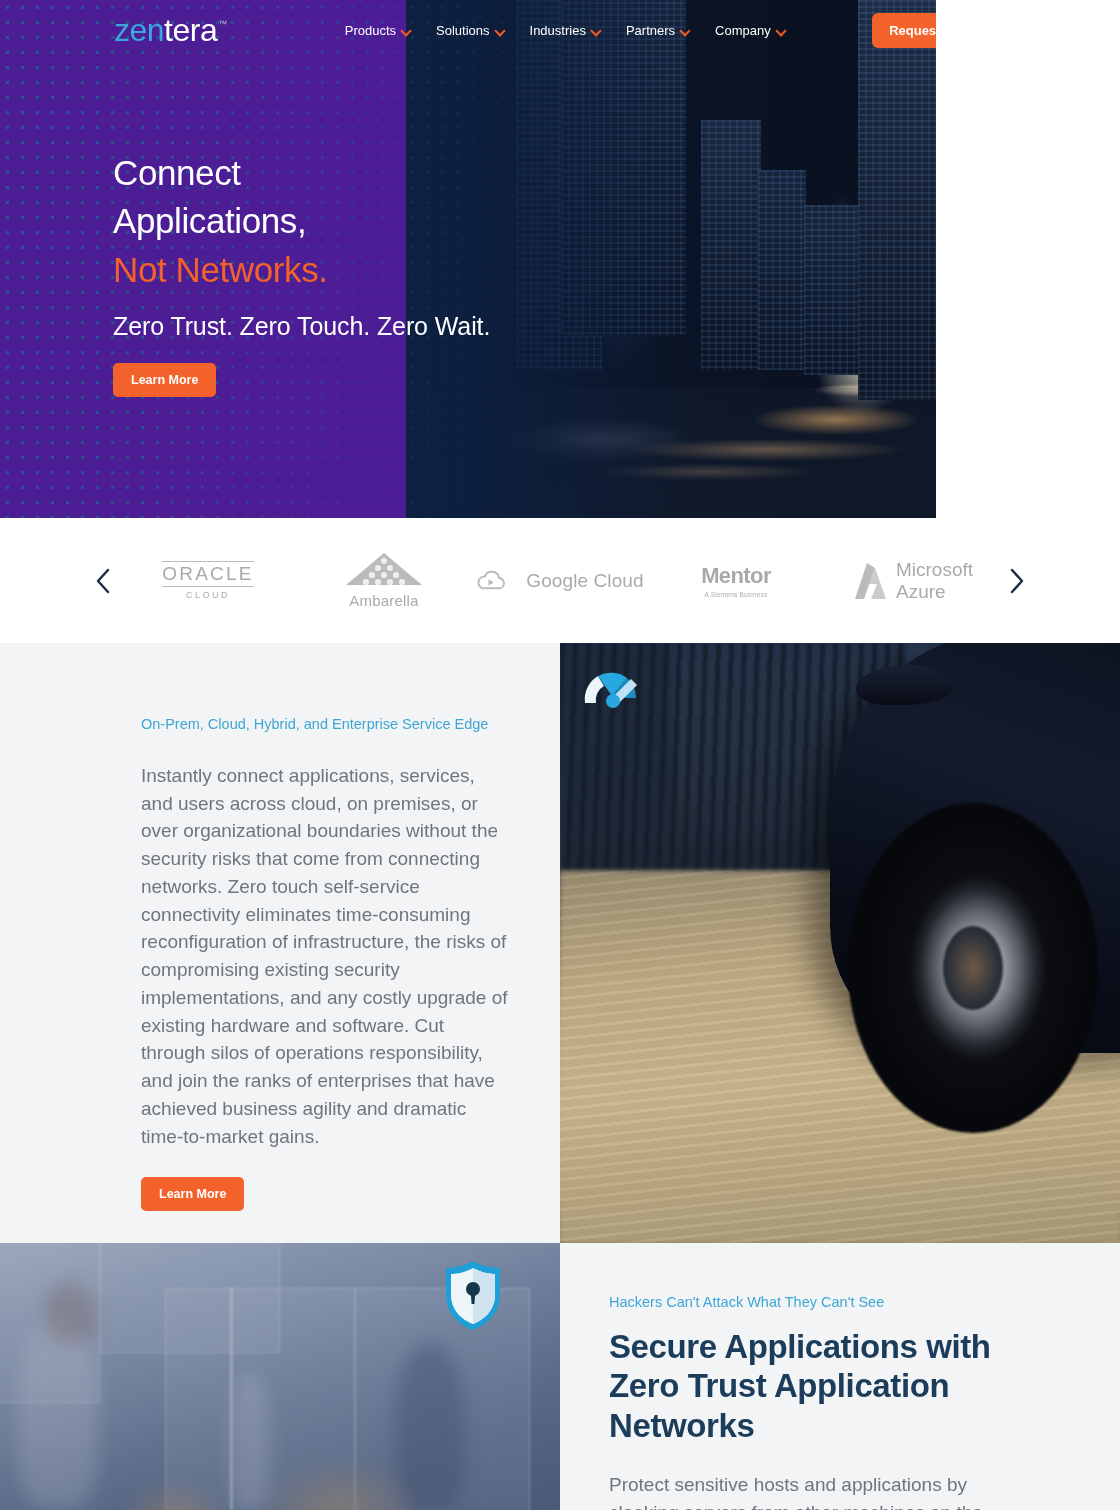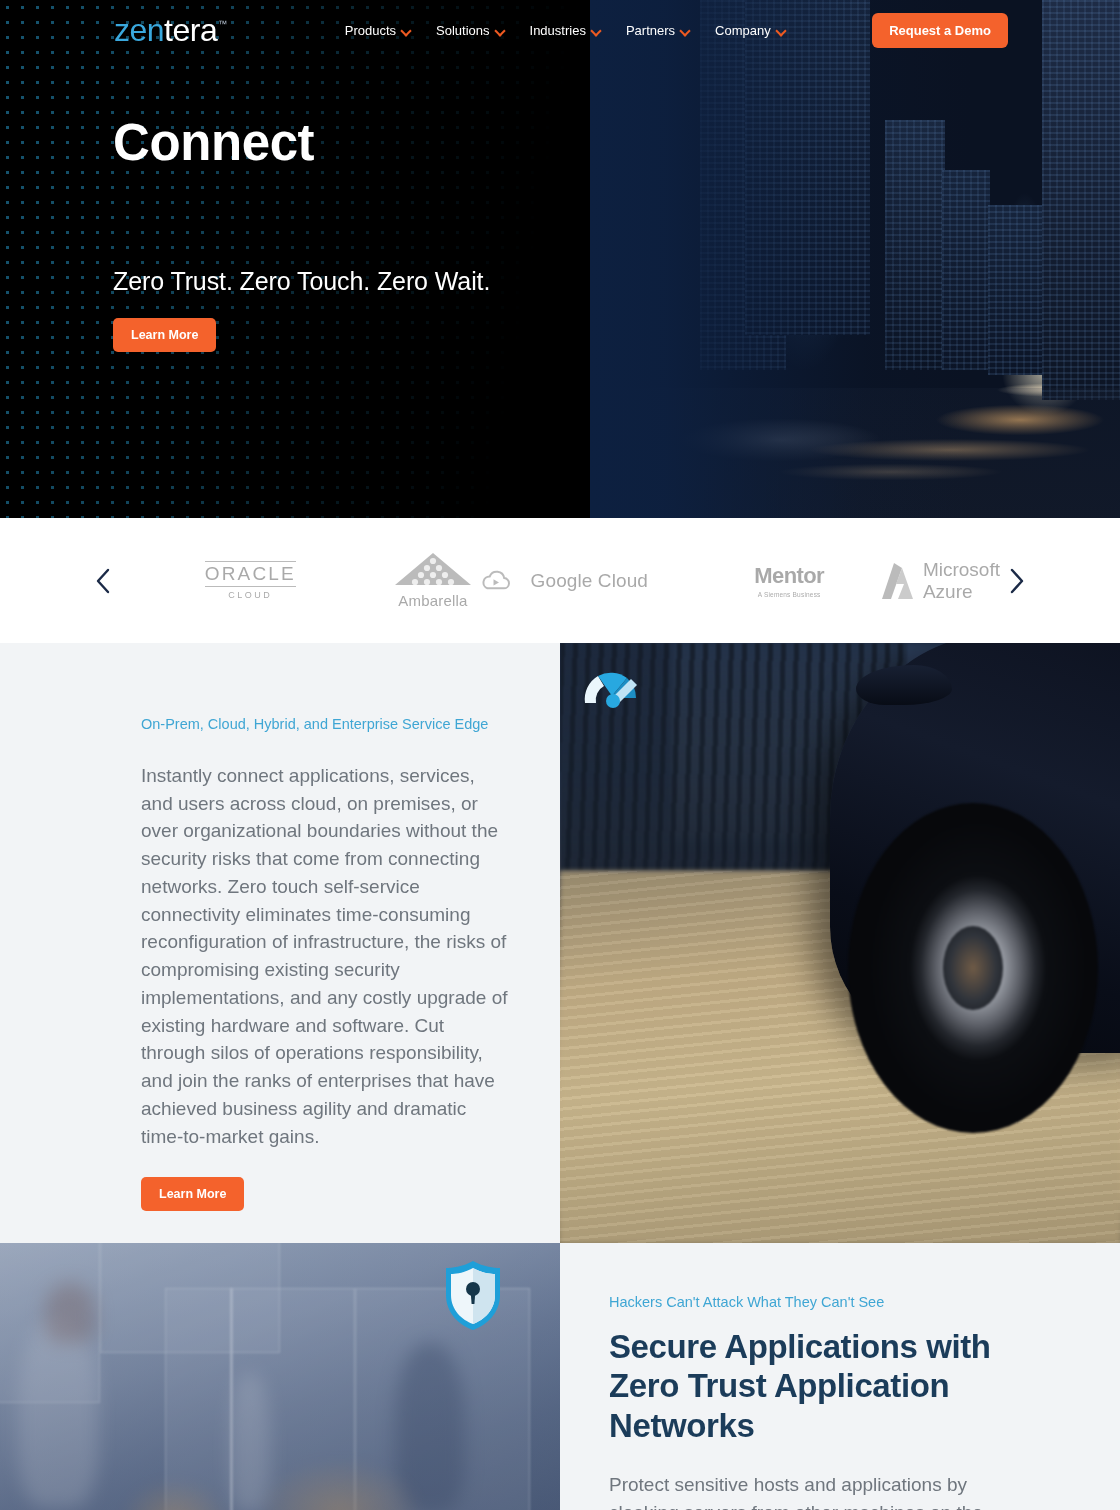--- a/index.html
+++ b/index.html
@@ -6,23 +6,23 @@
   html,body { width:1120px; height:1510px; overflow:hidden; }
   body {
     font-family:"Liberation Sans", sans-serif;
     background:#ffffff;
     -webkit-font-smoothing:antialiased;
   }
 
   
   .hero {
     position:relative;
-    width:1120px;
+    width:936px;
     height:518px;
-    background:#000000;
+    background:#4c1d95;
     overflow:hidden;
   }
   
   .hero-photo {
     position:absolute;
     top:0; right:0;
     width:530px; height:518px;
     background:
       
       radial-gradient(ellipse 120px 22px at 430px 420px, rgba(255,190,110,.85), rgba(255,170,80,0) 70%),
@@ -114,24 +114,25 @@
     cursor:pointer;
     white-space:nowrap;
   }
 
   
   .hero-copy {
     position:absolute; left:113px; top:108px; z-index:20; width:560px;
   }
   .hero-h1 {
     color:#ffffff;
-    font-size:51px;
+    font-size:35px;
     line-height:1.38;
-    font-weight:700;
+    font-weight:400;
     letter-spacing:-0.4px;
+    margin-top:41px;
   }
   .hero-h1 .accent { color:#f4622c; }
   .hero-sub {
     color:#ffffff; font-size:25px; font-weight:400;
     margin-top:18px; letter-spacing:-0.1px;
   }
   .btn-orange {
     display:inline-block;
     background:#f4622c; color:#fff;
     border:none; border-radius:5px;
@@ -154,21 +155,21 @@
     display:flex; align-items:center; justify-content:center;
     cursor:pointer; flex:0 0 auto;
     color:#1b2a47;
   }
   .carousel-arrow svg { display:block; }
   .partner-track {
     display:flex; align-items:center; justify-content:space-between;
     width:880px; height:90px;
   }
   .partner-logo {
-    flex:1 1 0; display:flex; align-items:center; justify-content:flex-end;
+    flex:1 1 0; display:flex; align-items:center; justify-content:center;
     filter:grayscale(100%); opacity:.62;
   }
   
   .oracle { text-align:center; color:#6d7680; }
   .oracle .word {
     font-size:19px; letter-spacing:2.2px; font-weight:400;
     border-top:1.5px solid #8d949c; border-bottom:1.5px solid #8d949c;
     padding:1px 0; display:inline-block;
   }
   .oracle .sub { font-size:9px; letter-spacing:2.5px; margin-top:3px; }
@@ -341,21 +342,22 @@
         <span class="chev"></span>
       </div>
     </div>
 
     <button class="demo-btn">Request a Demo</button>
   </nav>
 
   <div class="hero-copy">
     <h1 class="hero-h1">
       <span>Connect</span><br>
-      <br>
+      <span>Applications,</span><br>
+      <span class="accent">Not Networks.</span>
     </h1>
     <div class="hero-sub">Zero Trust. Zero Touch. Zero Wait.</div>
     <button class="btn-orange">Learn More</button>
   </div>
 </section>
 
 <section class="partners">
 
   <div class="carousel-arrow">
     <svg width="16" height="26" viewBox="0 0 16 26" fill="none" aria-hidden="true">

